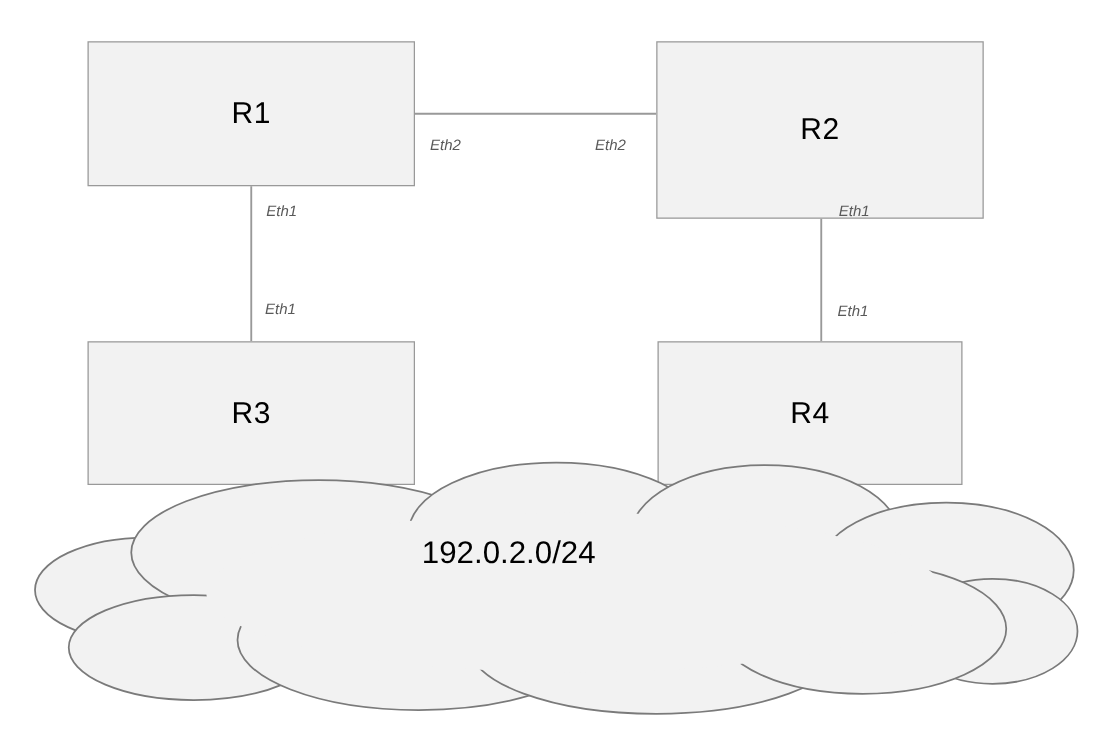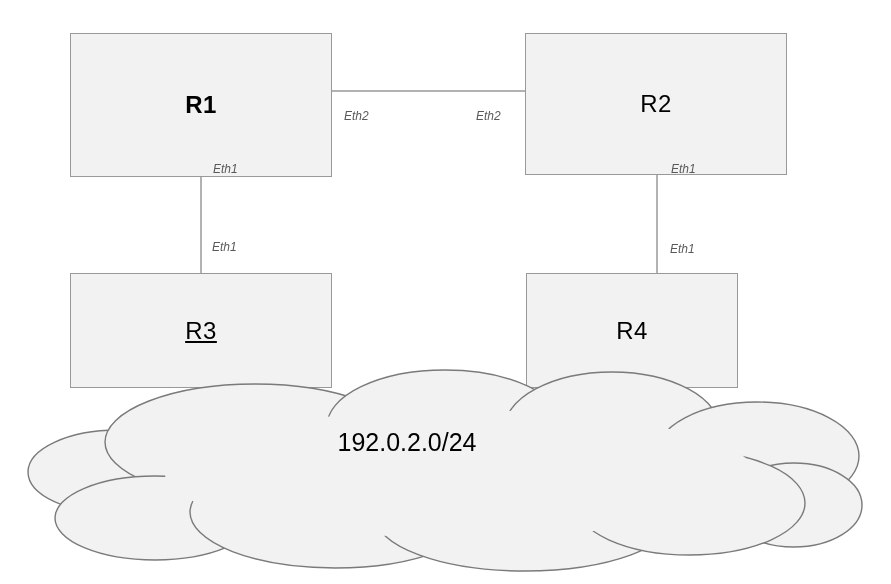--- a/index.html
+++ b/index.html
@@ -34,24 +34,24 @@
     display: flex;
     align-items: center;
     justify-content: center;
     z-index: 1;
   }
   .node-label {
     font-size: 24px;
     color: var(--node_label, #000000);
     letter-spacing: 0.5px;
   }
-  .node-r1 { left: 70px;  top: 33px;  width: 262px; height: 144px; font-weight: bold; }
+  .node-r1 { left: 70px;  top: 33px;  width: 262px; height: 116px; }
   .node-r2 { left: 525px; top: 33px;  width: 262px; height: 142px; }
-  .node-r3 { left: 70px;  top: 273px; width: 262px; height: 115px; text-decoration: underline; }
-  .node-r4 { left: 526px; top: 273px; width: 212px; height: 115px; }
+  .node-r3 { left: 70px;  top: 273px; width: 262px; height: 115px; }
+  .node-r4 { left: 526px; top: 273px; width: 244px; height: 115px; }
   .port-label {
     position: absolute;
     font-size: 12px;
     line-height: 22px;
     color: var(--interface_label, #595959);
     z-index: 1;
     white-space: nowrap;
     font-style: italic;
   }
   .port-r1-eth2 { left: 344px; top: 105px; }

